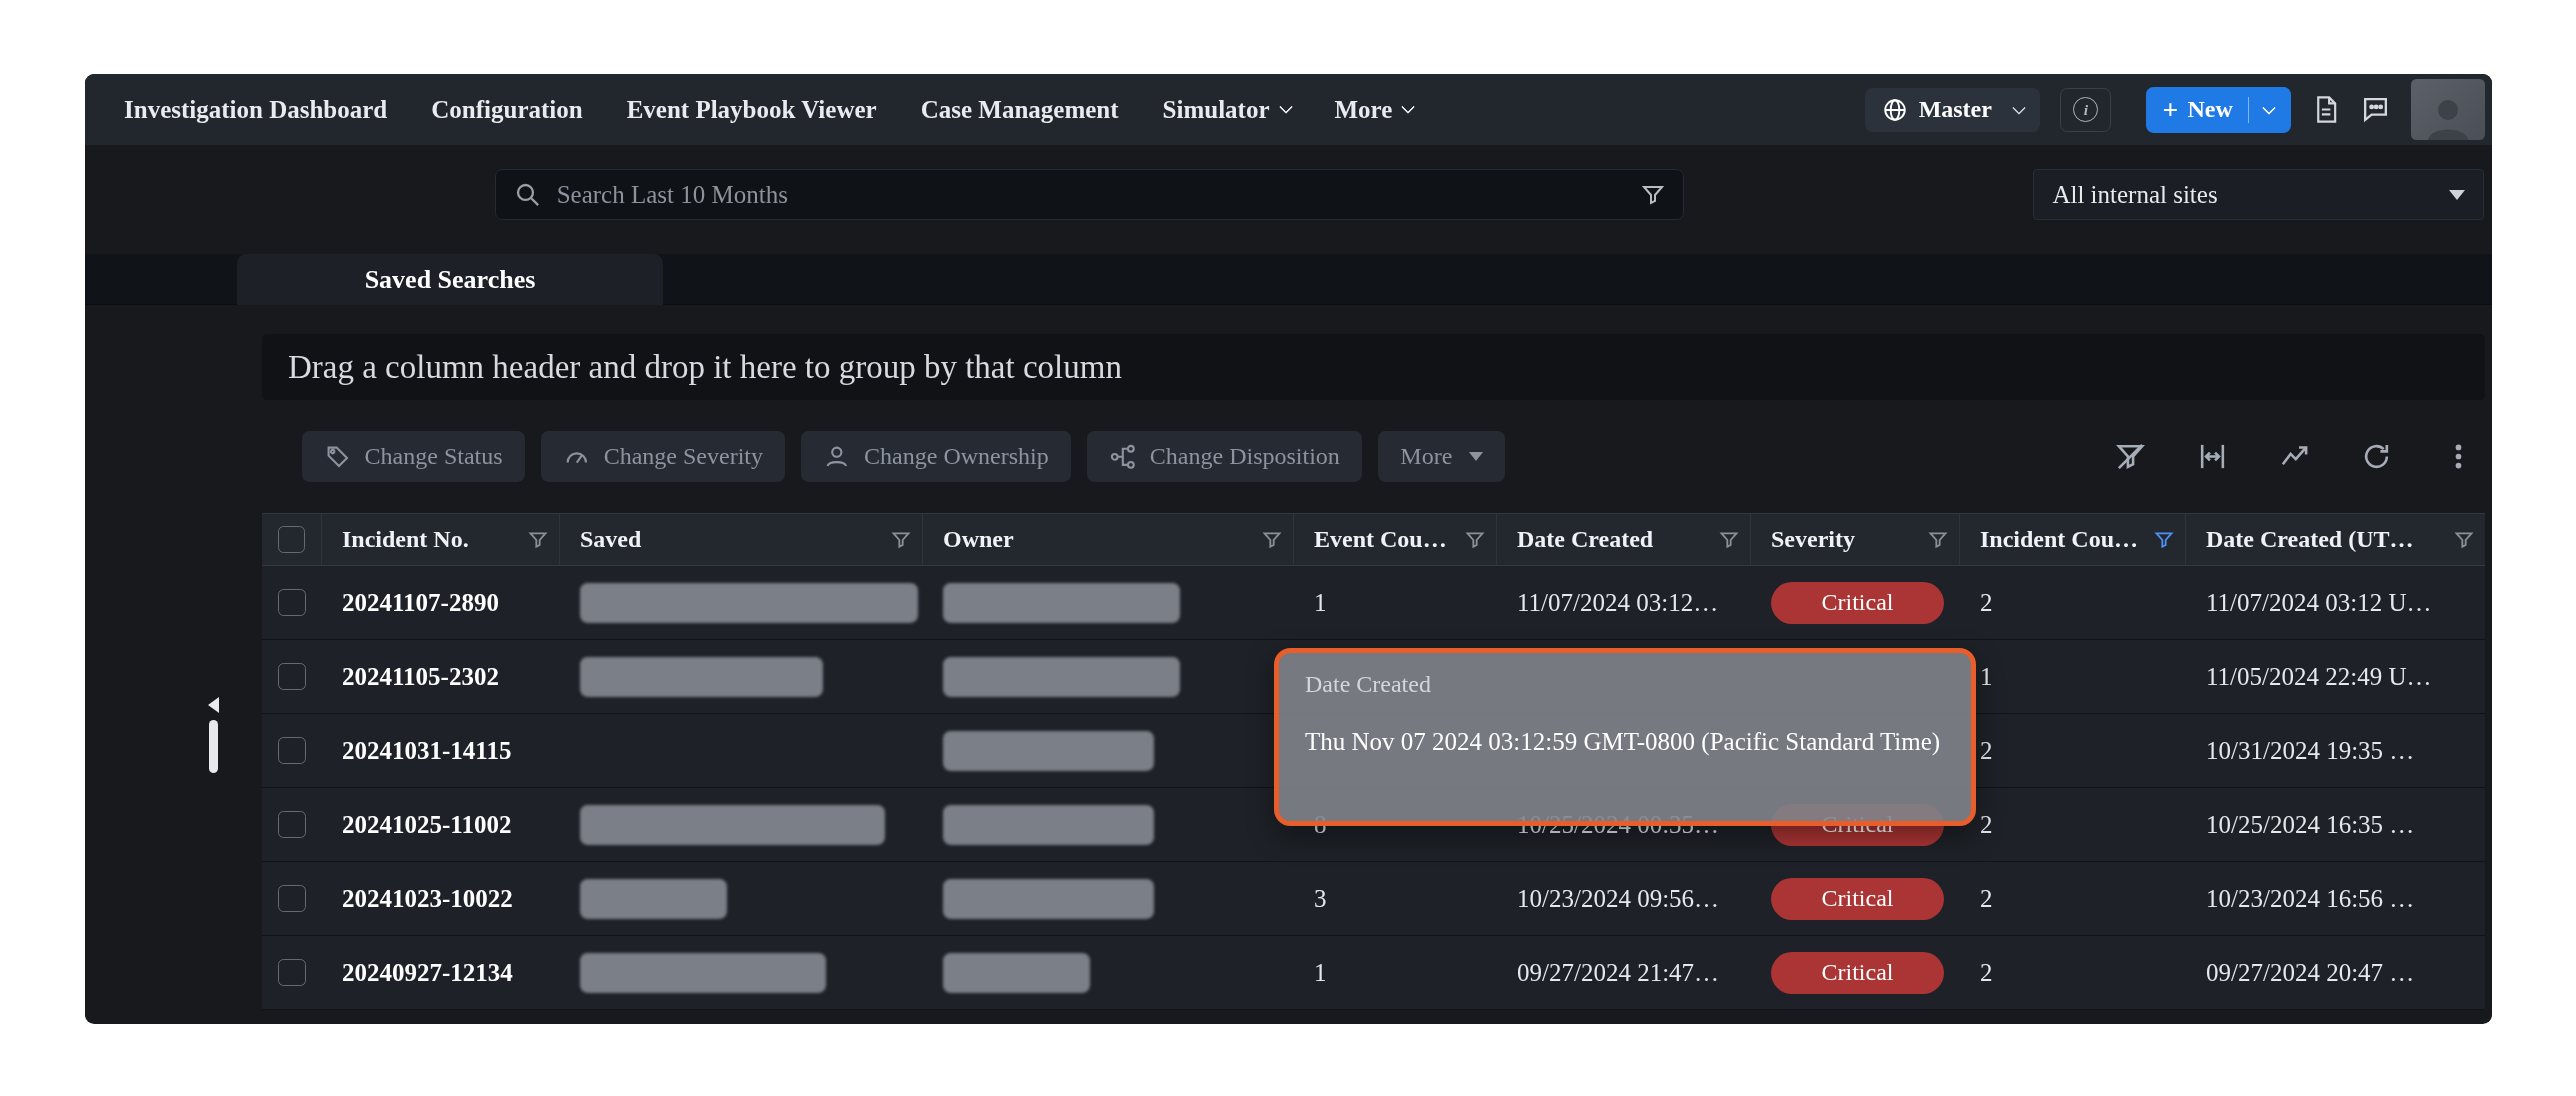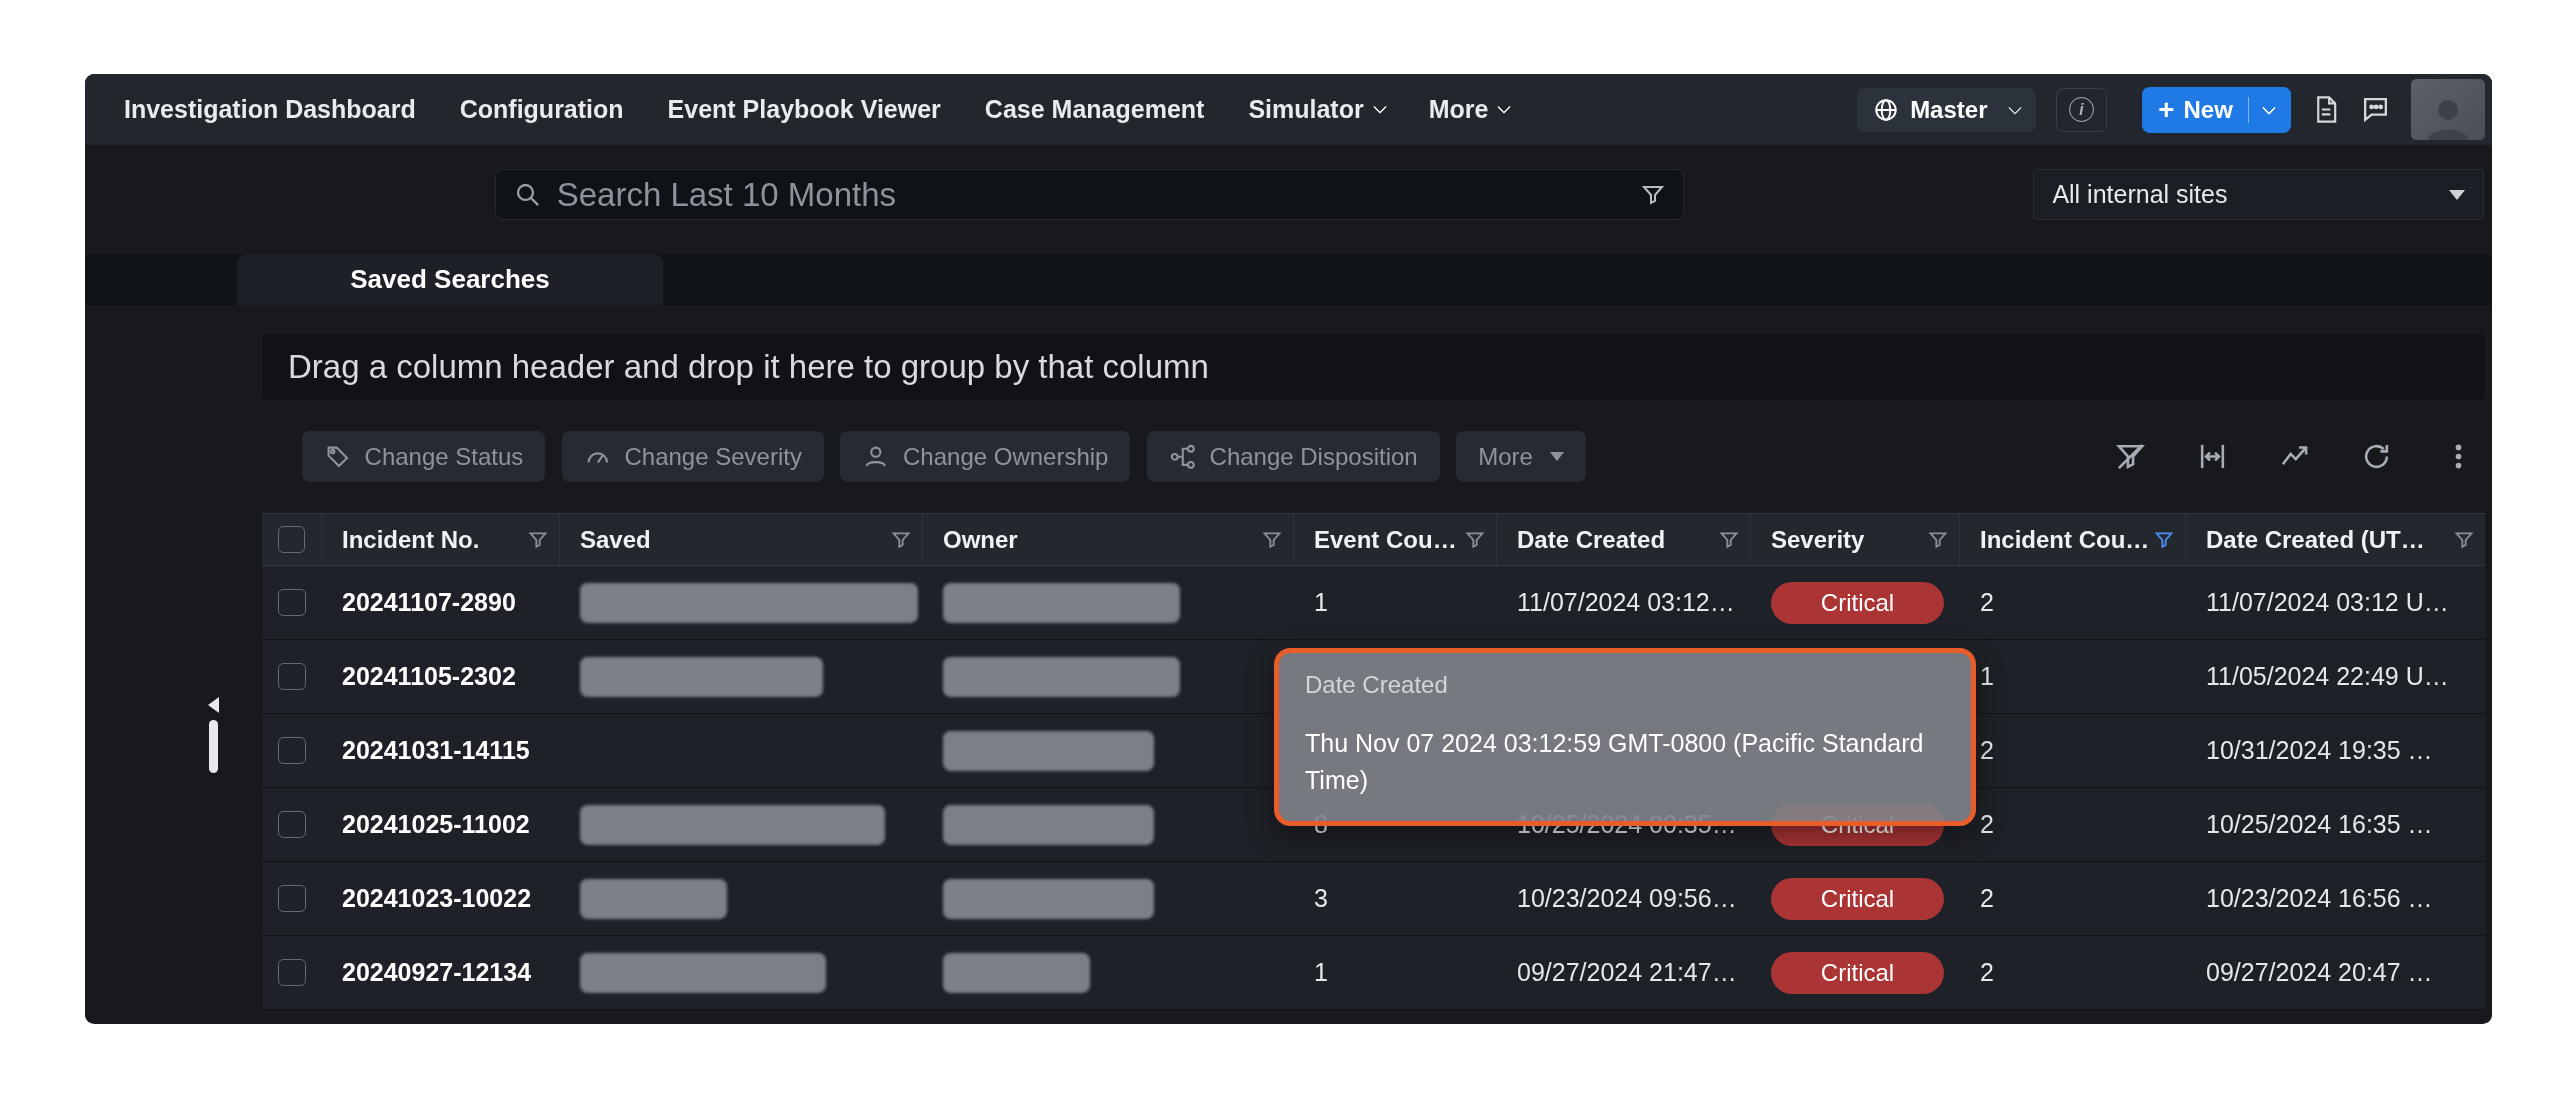--- a/index.html
+++ b/index.html
@@ -1,39 +1,39 @@
 <!DOCTYPE html>
 <html style="font-size:14.7px"><head>
 <meta charset="utf-8">
 <style>
   * { margin:0; padding:0; box-sizing:border-box; }
   body { background:#ffffff; font-family:"Liberation Sans", sans-serif; }
   .canvas { position:relative; width:2576px; height:1097px; background:#ffffff; overflow:hidden; }
-  .window { position:absolute; left:85px; top:74px; width:2407px; height:950px; background:#17191d; border-radius:9.2px; overflow:hidden; }
+  .window { position:absolute; left:85px; top:74px; width:2407px; height:950px; background:#17191d; border-radius:9.2px; overflow:hidden;font-family:Liberation Serif, serif; }
 
   
   .navbar { position:absolute; left:0; top:0; width:100%; height:71px; background:#22262d; display:flex; align-items:center; }
   .nav-items { display:flex; gap:44px; margin-left:39px; align-items:center; }
   .nav-item { font-size:25px; font-weight:700; color:#e9ebee; display:flex; align-items:center; cursor:pointer; white-space:nowrap; }
   .chev { display:inline-block; width:10px; height:10px; border-right:2.8px solid currentColor; border-bottom:2.8px solid currentColor; transform:rotate(45deg); margin-left:11px; margin-top:-5.5px; border-radius:0.9px; }
   .nav-right { margin-left:auto; display:flex; align-items:center; gap:20px; padding-right:7.4px;padding-left:19px; }
   .master-pill { height:44px; background:#2b323c; border-radius:7.4px; display:flex; align-items:center; gap:11px; padding:0 16.5px; color:#ffffff; font-weight:700; font-size:24px; }
   .master-pill .chev { border-color:#c3c9d1; margin-top:-3.7px; }
   .info-btn { width:51px; height:44px; border:1.8px solid #3a414b; border-radius:7.4px; display:flex; align-items:center; justify-content:center; color:#aeb5bd; }
   .info-circle { width:25px; height:25px; border:1.8px solid currentColor; border-radius:50%; display:flex; align-items:center; justify-content:center; font-size:15.6px; font-weight:700; font-style:italic; }
   .new-btn { height:46px; background:#1f7ae6; border-radius:7.4px; display:flex; align-items:center; color:#fff; font-weight:700; font-size:24px; padding:0 9.2px 0 16.5px; margin-left:14.7px; }
   .new-plus { font-size:27.6px; font-weight:700; margin-right:9.2px; }
   .new-divider { width:1.8px; height:26px; background:rgba(255,255,255,.45); margin:0 11px 0 14.7px; }
   .new-btn .chev { border-color:#ffffff; margin-left:3.7px; margin-right:7.4px; margin-top:-3.7px; }
   .nav-icon { color:#d4d8dd; display:flex; align-items:center; }
   .avatar { width:74px; height:61px; background:linear-gradient(135deg,#5b6069,#4a4f57); border-radius:5.5px; display:flex; align-items:flex-end; justify-content:center; overflow:hidden; }
 
   
   .search-box { position:absolute; left:410px; top:95px; width:1189px; height:51px; background:#0f1216; border:0.9px solid #262b32; border-radius:7.4px; display:flex; align-items:center; padding:0 18.4px; gap:14.7px; }
-  .search-box input { flex:1; background:transparent; border:none; outline:none; color:#f97316; font-size:33px; font-family:inherit; }
+  .search-box input { flex:1; background:transparent; border:none; outline:none; color:#f97316; font-size:25px; font-family:inherit; }
   .search-box input::placeholder { color:#8d939c; }
   .search-icon-wrap, .search-filter-wrap { color:#9aa0a8; display:flex; align-items:center; }
   .site-select { position:absolute; left:1948px; top:95px; width:451px; height:51px; background:#1b1f25; border:0.9px solid #2a2f36; border-radius:3.7px; display:flex; align-items:center; padding:0 18.4px; color:#e8eaec; font-size:25px; }
   .caret-down { width:0; height:0; border-left:8.3px solid transparent; border-right:8.3px solid transparent; border-top:10px solid #cfd3d8; display:inline-block; }
   .site-select .caret-down { margin-left:auto; }
 
   
   .tab-strip { position:absolute; left:0; top:180px; width:100%; height:51px; background:#101317; border-bottom:0.9px solid #0b0d10; }
   .tab-active { position:absolute; left:152px; top:0; width:426px; height:51px; background:#1d2127; border-radius:9.2px 9.2px 0 0; display:flex; align-items:center; justify-content:center; color:#ffffff; font-size:26px; font-weight:700; }
 

